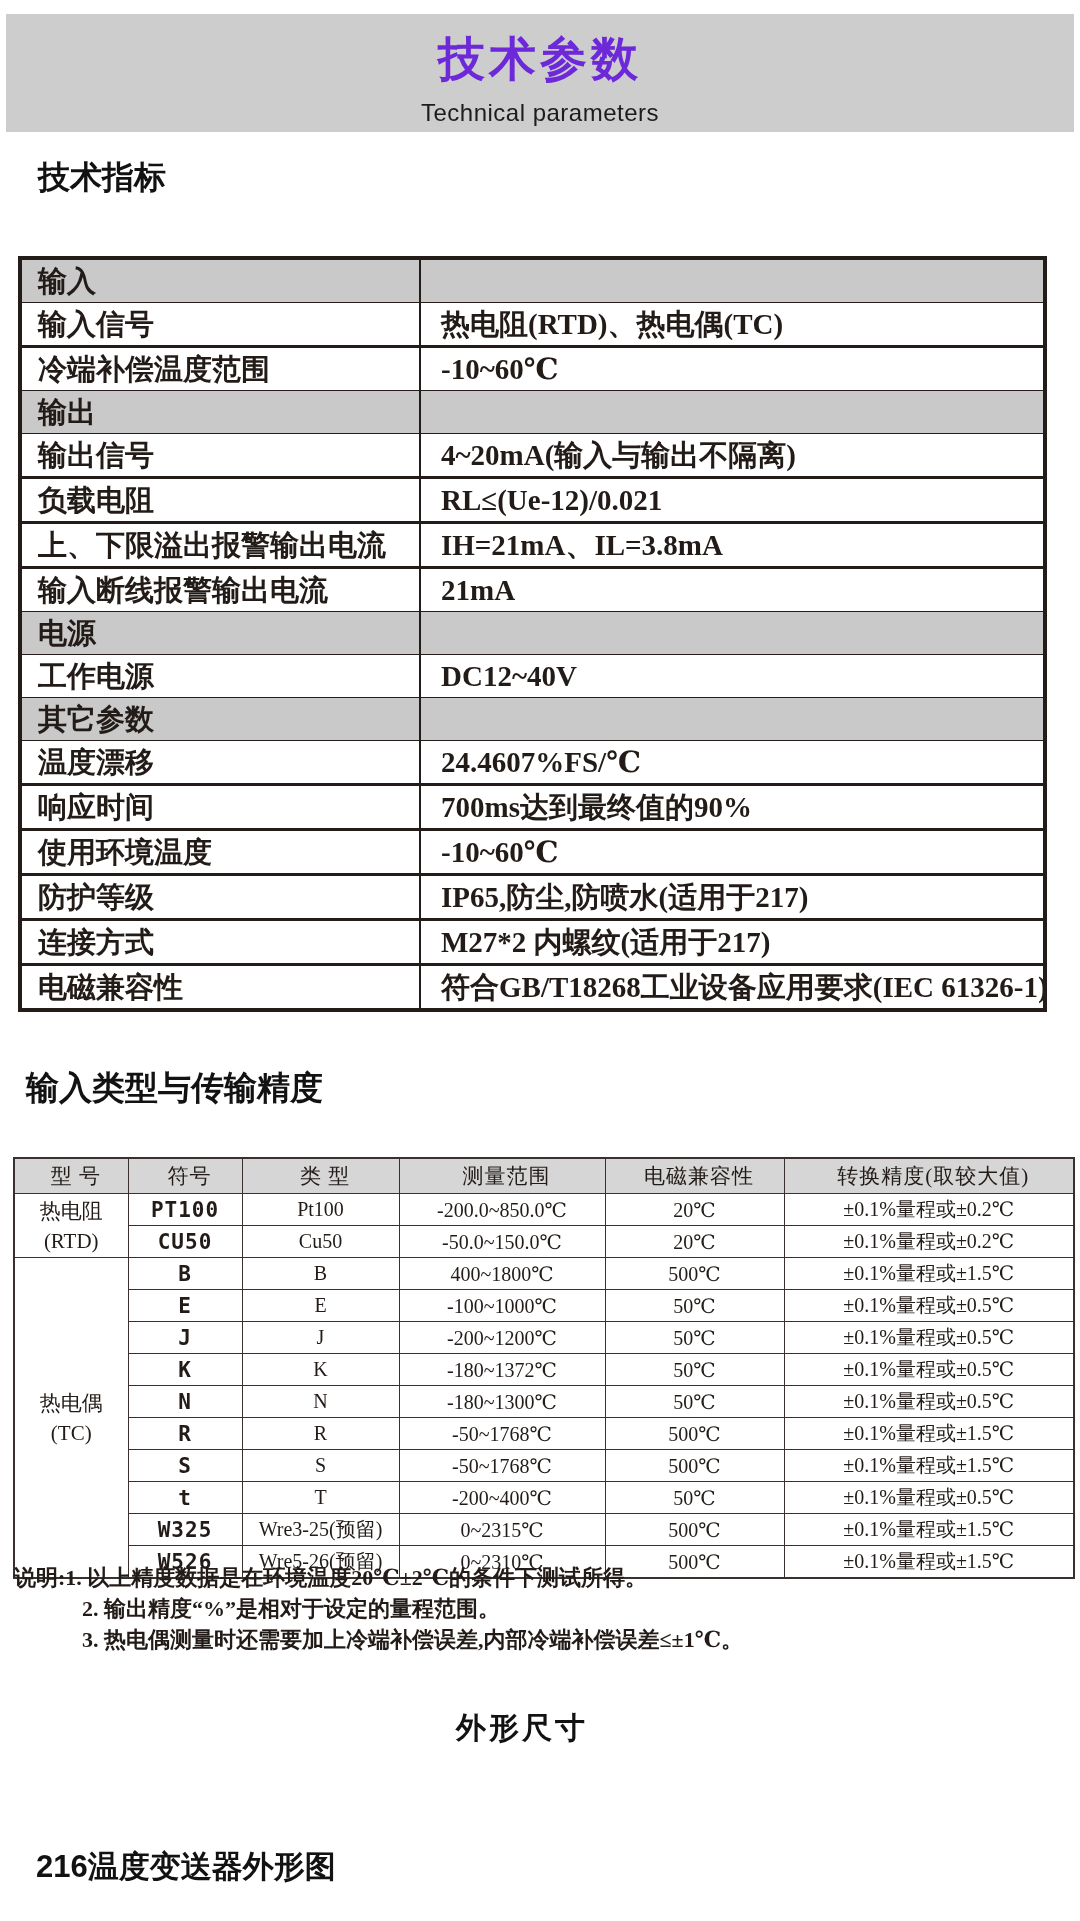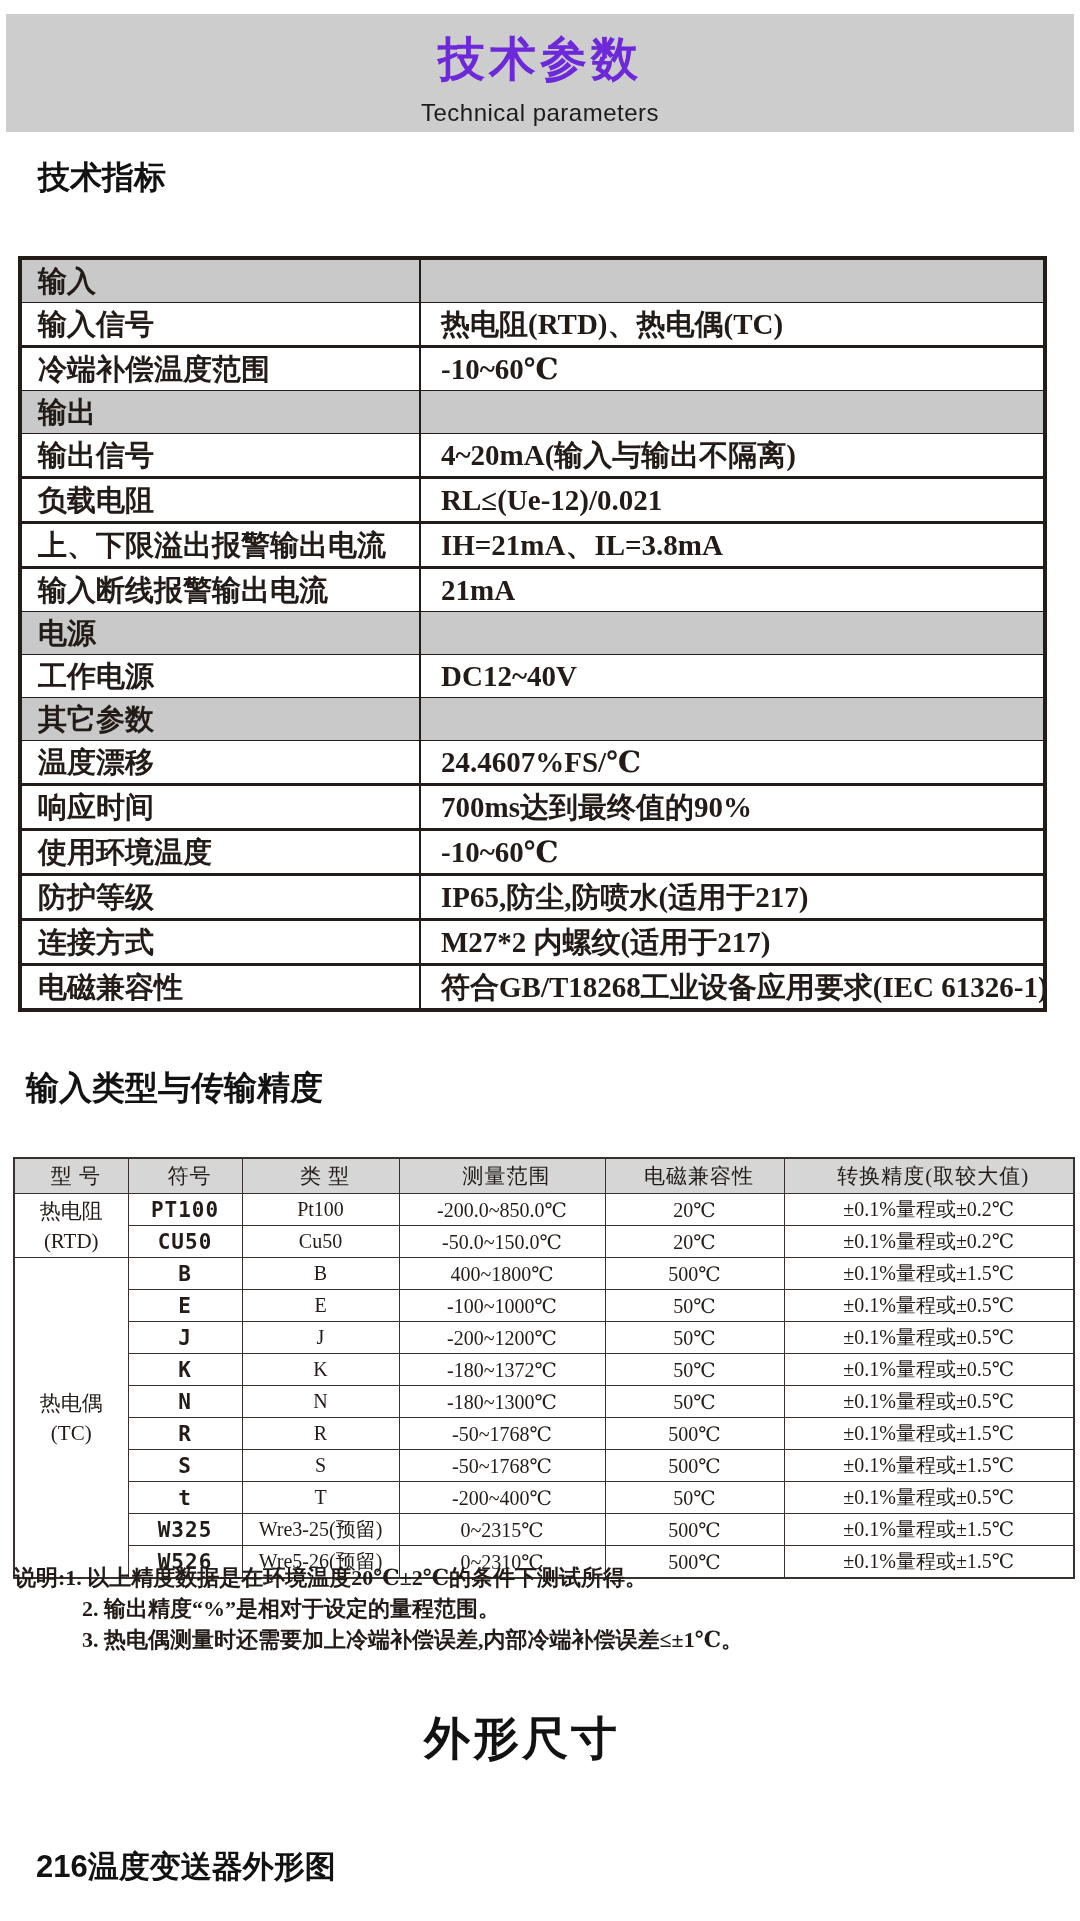--- a/index.html
+++ b/index.html
@@ -17,21 +17,21 @@
 
   
   .h-spec{position:absolute;left:38px;top:156px;margin:0;
           font-family:"Liberation Sans","DejaVu Sans",sans-serif;
           font-size:32px;font-weight:bold;color:#121212;}
   .h-acc{position:absolute;left:26px;top:1066px;margin:0;
          font-family:"Liberation Sans","DejaVu Sans",sans-serif;
          font-size:33px;font-weight:bold;color:#121212;}
   .h-outline{position:absolute;left:0;top:1708px;width:1044px;margin:0;text-align:center;
              font-family:"Liberation Sans","DejaVu Sans",sans-serif;
-             font-size:46px;font-weight:bold;color:#121212;letter-spacing:3px;}
+             font-size:30px;font-weight:bold;color:#121212;letter-spacing:3px;}
   .h-outline-sub{position:absolute;left:36px;top:1846px;margin:0;
                  font-family:"Liberation Sans","DejaVu Sans",sans-serif;
                  font-size:31px;font-weight:bold;color:#121212;}
 
   
   table.spec{position:absolute;left:18px;top:256px;width:1029px;
              border-collapse:collapse;table-layout:fixed;
              border:4px solid #241c19;}
   table.spec td{height:40px;line-height:40px;font-size:29px;font-weight:bold;
                 color:#221b17;white-space:nowrap;overflow:hidden;}

